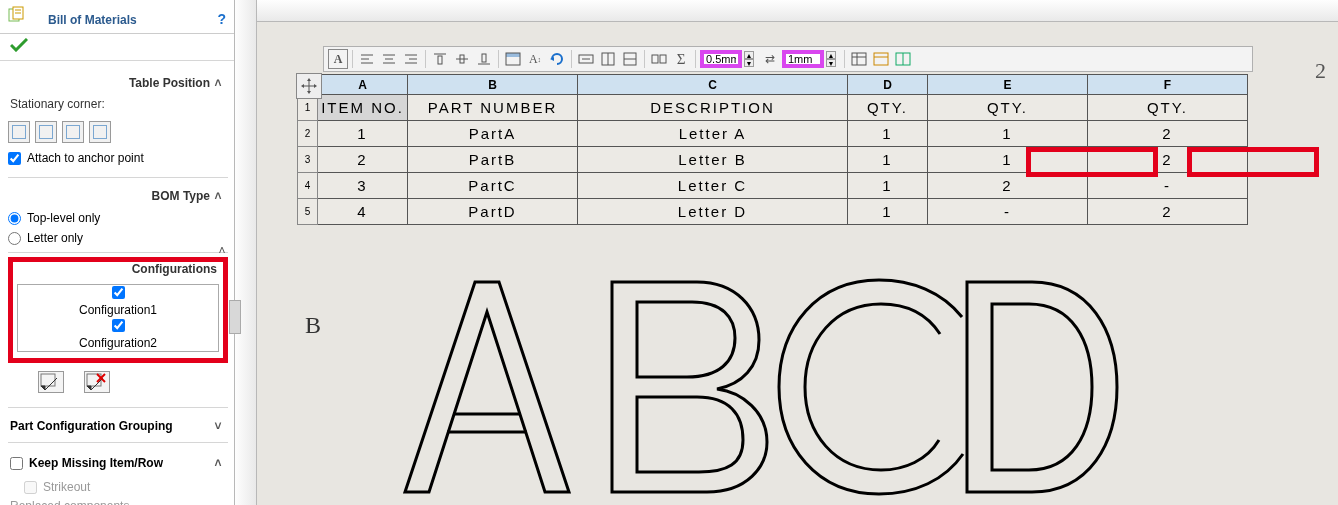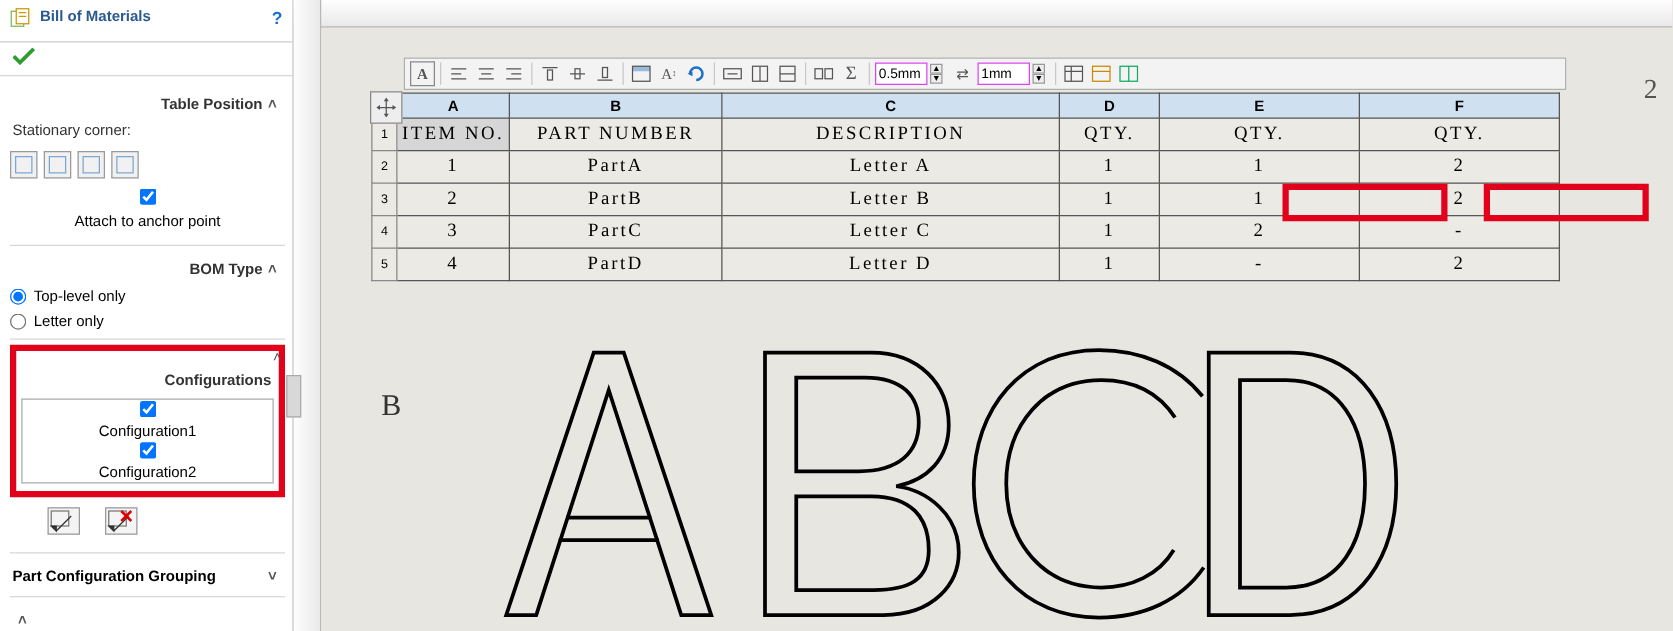--- a/index.html
+++ b/index.html
@@ -1,36 +1,36 @@
 <!DOCTYPE html>
 <html><head>
 <meta charset="utf-8">
 <style>
   * { box-sizing: border-box; margin: 0; padding: 0; font-family: "Segoe UI", Arial, sans-serif; }
   body { width: 1338px; height: 505px; overflow: hidden; background: #e8e6e1; display: flex; font-size: 12px; color: #000; }
   
   
   .panel { width: 235px; height: 100%; background: #fff; border-right: 1px solid #b8b8b8; display: flex; flex-direction: column; }
-  .panel-header { display: flex; align-items: flex-start; gap: 6px; padding: 6px 8px; border-bottom: 1px solid #ccc; }
+  .panel-header { display: flex; align-items: flex-end; gap: 22px; padding: 6px 8px; border-bottom: 1px solid #ccc; }
   .panel-header .title { font-weight: bold; color: #2b5a8e; flex: 1; }
   .panel-header .help { color: #1a6fcc; font-weight: bold; font-size: 14px; cursor: pointer; }
   .check-row { padding: 4px 10px; }
   .check-row svg { display: block; }
   .panel-body { flex: 1; overflow-y: auto; padding: 4px 6px 10px 8px; position: relative; }
   .section-head { display: flex; align-items: center; justify-content: flex-end; padding: 6px 2px 4px; font-weight: bold; color: #333; margin-left: 36px; }
   .chev { width: 16px; height: 16px; display: inline-flex; align-items: center; justify-content: center; color: #555; }
   .sub { padding: 2px 0 6px 2px; color: #333; }
   .corner-icons { display: flex; gap: 5px; padding: 4px 0; }
   .corner-icons .ci { width: 22px; height: 22px; border: 1px solid #9a9a9a; background: #f1f1f1; display: inline-block; position: relative; cursor: pointer; }
   .ci::after { content: ""; position: absolute; inset: 3px; border: 1px solid #7ba7d1; }
-  .attach { display: flex; align-items: center; gap: 6px; padding: 4px 0 8px; flex-direction: column; }
+  .attach { display: flex; align-items: center; gap: 6px; padding: 4px 0 8px; }
   input[type=checkbox], input[type=radio] { width: 13px; height: 13px; }
   .radio-row, .chk-row { display: flex; align-items: center; gap: 6px; padding: 3px 0; }
   
-  .config-box { border: 5px solid #e3001b; padding: 16px 4px 6px; margin-top: 2px; }
+  .config-box { border: 5px solid #e3001b; padding: 0 4px 6px; margin-top: 2px; }
   .config-title { font-weight: bold; padding-bottom: 4px; }
   .config-list { border: 1px solid #aaa; background: #fff; }
   .config-item { display: flex; align-items: center; gap: 4px; padding: 1px 4px; font-size: 12px; flex-direction: column; }
   .config-item.selected { background: #0a7ad1; color: #fff; }
   
   .pick-icons { display: flex; gap: 20px; padding: 8px 0 10px 30px; }
   .pick-icons .pi { width: 26px; height: 22px; border: 1px solid #999; background: #f4f4f4; position: relative; cursor: pointer; }
   hr.sep { border: none; border-top: 1px solid #d6d6d6; margin: 4px 0; }
   .chev-down-hdr { display:flex; align-items:center; justify-content:space-between; font-weight:bold; padding:6px 2px 4px;gap:12px;}
   .dim { color:#999; }
@@ -44,29 +44,29 @@
   .main { flex: 1; position: relative; background: #e8e6e1; }
   .ruler-h { position: absolute; top: 0; left: 0; right: 0; height: 22px; background: linear-gradient(#fefefe,#e9e9e9); border-bottom: 1px solid #b8b8b8; }
   .ruler-v { position: absolute; top: 0; left: 0; bottom: 0; width: 22px; background: linear-gradient(90deg,#fefefe,#e9e9e9); border-right: 1px solid #b8b8b8; }
   .canvas { position: absolute; inset: 22px 0 0 22px; background: #e8e6e1; }
   .zone-b { position:absolute; left:48px; top:290px; font-family: "Times New Roman", serif; font-size:24px; color:#333; }
   
   
   .table-toolbar { position: absolute; top: 24px; left: 66px; width: 930px; height: 26px; background: #f3f3f3; border: 1px solid #b0b0b0; display:flex; align-items:center; gap:2px; padding:0 4px; }
   .tb-btn { width: 20px; height: 20px; display:inline-flex; align-items:center; justify-content:center; color:#555; cursor:pointer; border:1px solid transparent;}
   .tb-sep{ width:1px; height:18px; background:#c8c8c8; margin:0 2px;}
-  .tb-input{ width:42px; height:18px; font-size:11px; border:1px solid #d946ef; padding:0 2px;}
+  .tb-input{ width:42px; height:18px; font-size:11px; border:4px solid #d946ef; padding:0 2px;}
   .spin{ display:inline-flex; flex-direction:column; margin-right:4px;}
   .spin span{ width:10px;height:8px;font-size:7px;line-height:7px;text-align:center;border:1px solid #9a9a9a;background:#eee;cursor:pointer;}
   
   
   .bom-wrap { position: absolute; top: 52px; left: 40px; }
   .drag-handle{ position:absolute; top:-1px; left:-1px; width:26px; height:26px; border:1px solid #888; background:#eee; display:flex; align-items:center; justify-content:center; cursor:move; z-index:2;}
   .bom { border-collapse: collapse; }
-  .bom th, .bom td { border: 1px solid #555; background: #eceae5; text-align: center; font-family: Liberation Serif, serif; font-size: 15px; letter-spacing: 2px; height: 26px; }
+  .bom th, .bom td { border: 1px solid #555; background: #eceae5; text-align: center; font-family: Liberation Sans, sans-serif; font-size: 15px; letter-spacing: 2px; height: 26px; }
   .bom .rowhdr { width: 20px; background: #eceae5; border:1px solid #888; font-size:10px; font-family: Arial; letter-spacing:0;}
   .bom thead th { background: #cfe1f0; height: 20px; font-family: Arial; font-size: 12px; letter-spacing:0;}
   .bom thead th.rowhdr { background:#eceae5;}
   .bom .selcell { background:#d6d6d6; }
   .col-a{width:90px;} .col-b{width:170px;} .col-c{width:270px;} .col-d{width:80px;} .col-e{width:160px;} .col-f{width:160px;}
   
   .red-ring { position:absolute; border:5px solid #e3001b; pointer-events:none; }
   .ring-e{ top:73px; left:729px; width:132px; height:30px; }
   .ring-f{ top:73px; left:890px; width:132px; height:30px; }
   
@@ -168,20 +168,24 @@
     </div>
     <hr class="sep">
 
     <div class="chev-down-hdr">
       <span>Part Configuration Grouping</span>
       <span class="chev">˅</span>
     </div>
     <hr class="sep">
 
     <div class="chev-down-hdr">
+      <label class="chk-row" style="font-weight:bold">
+        <input type="checkbox" style="">
+        <span>Keep Missing Item/Row</span>
+      </label>
       <span class="chev">˄</span>
     </div>
     <label class="chk-row strike-row dim">
       <input type="checkbox" disabled="" style="">
       <span>Strikeout</span>
     </label>
     <div class="dim" style="padding:2px 0 0 2px">Replaced components</div>
   </div>
 </div>
 

